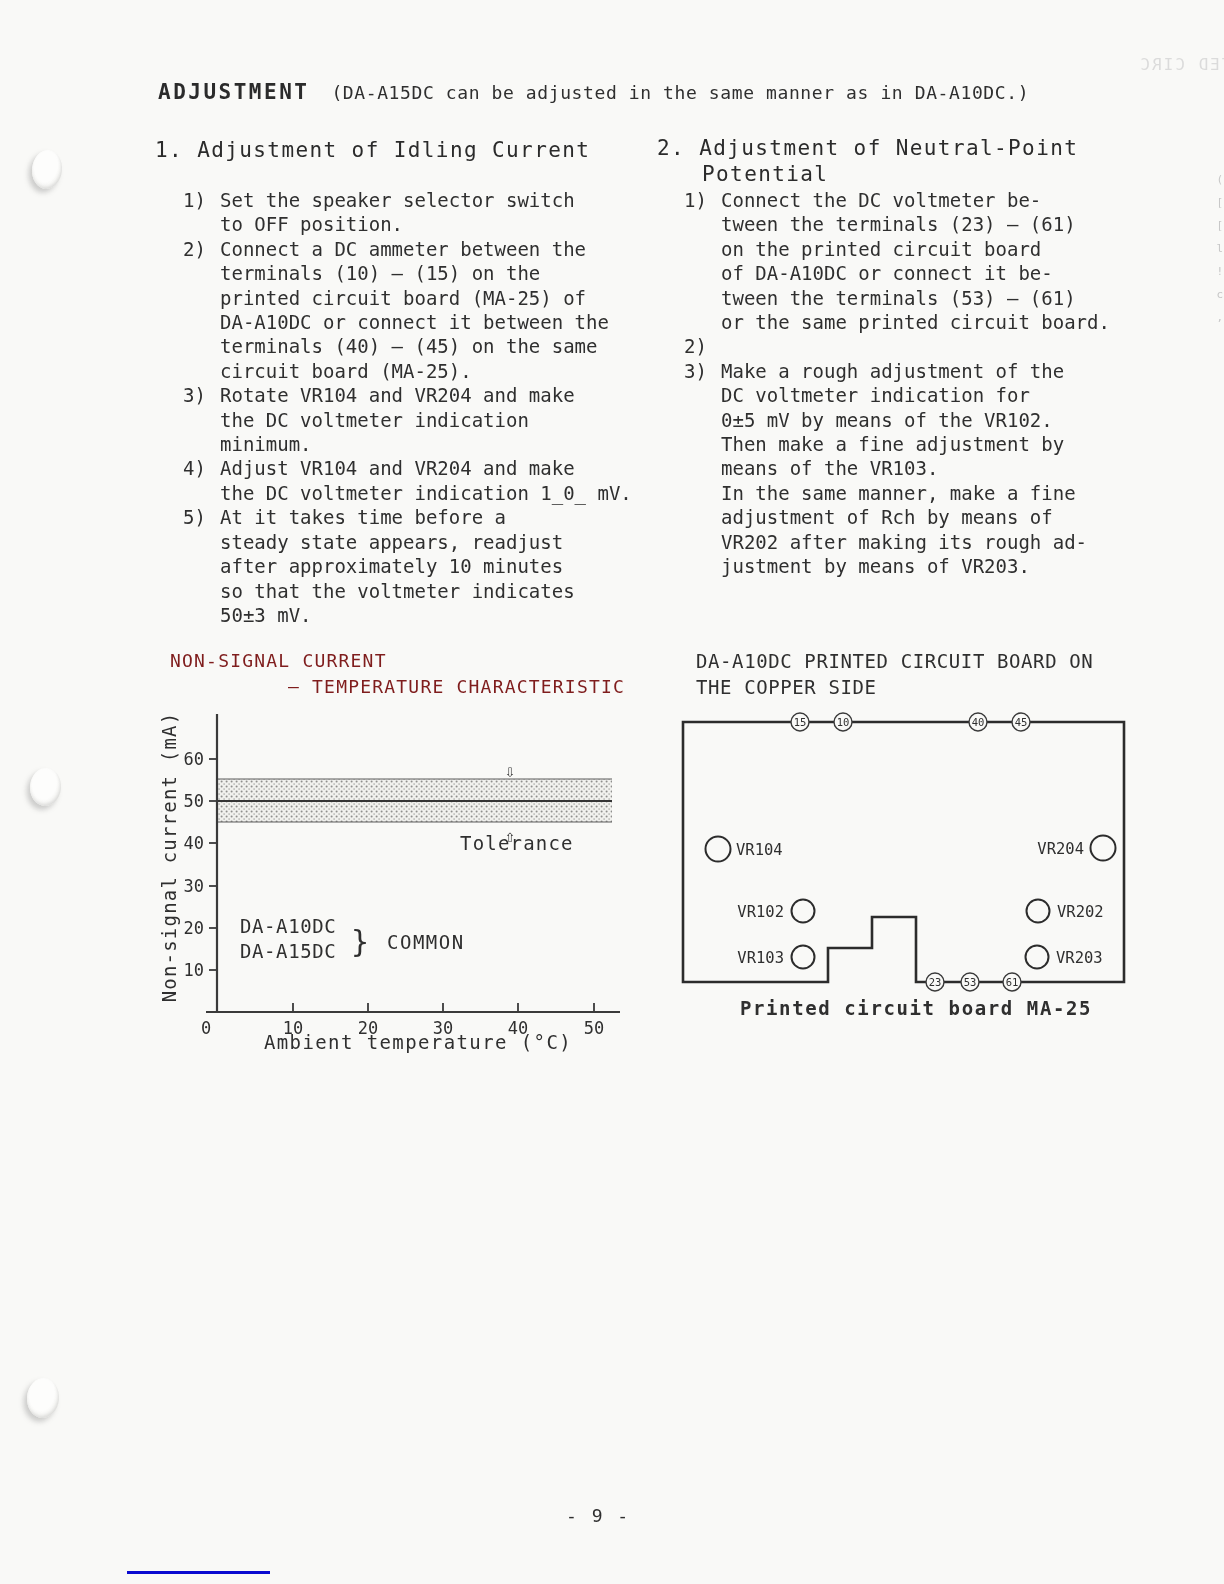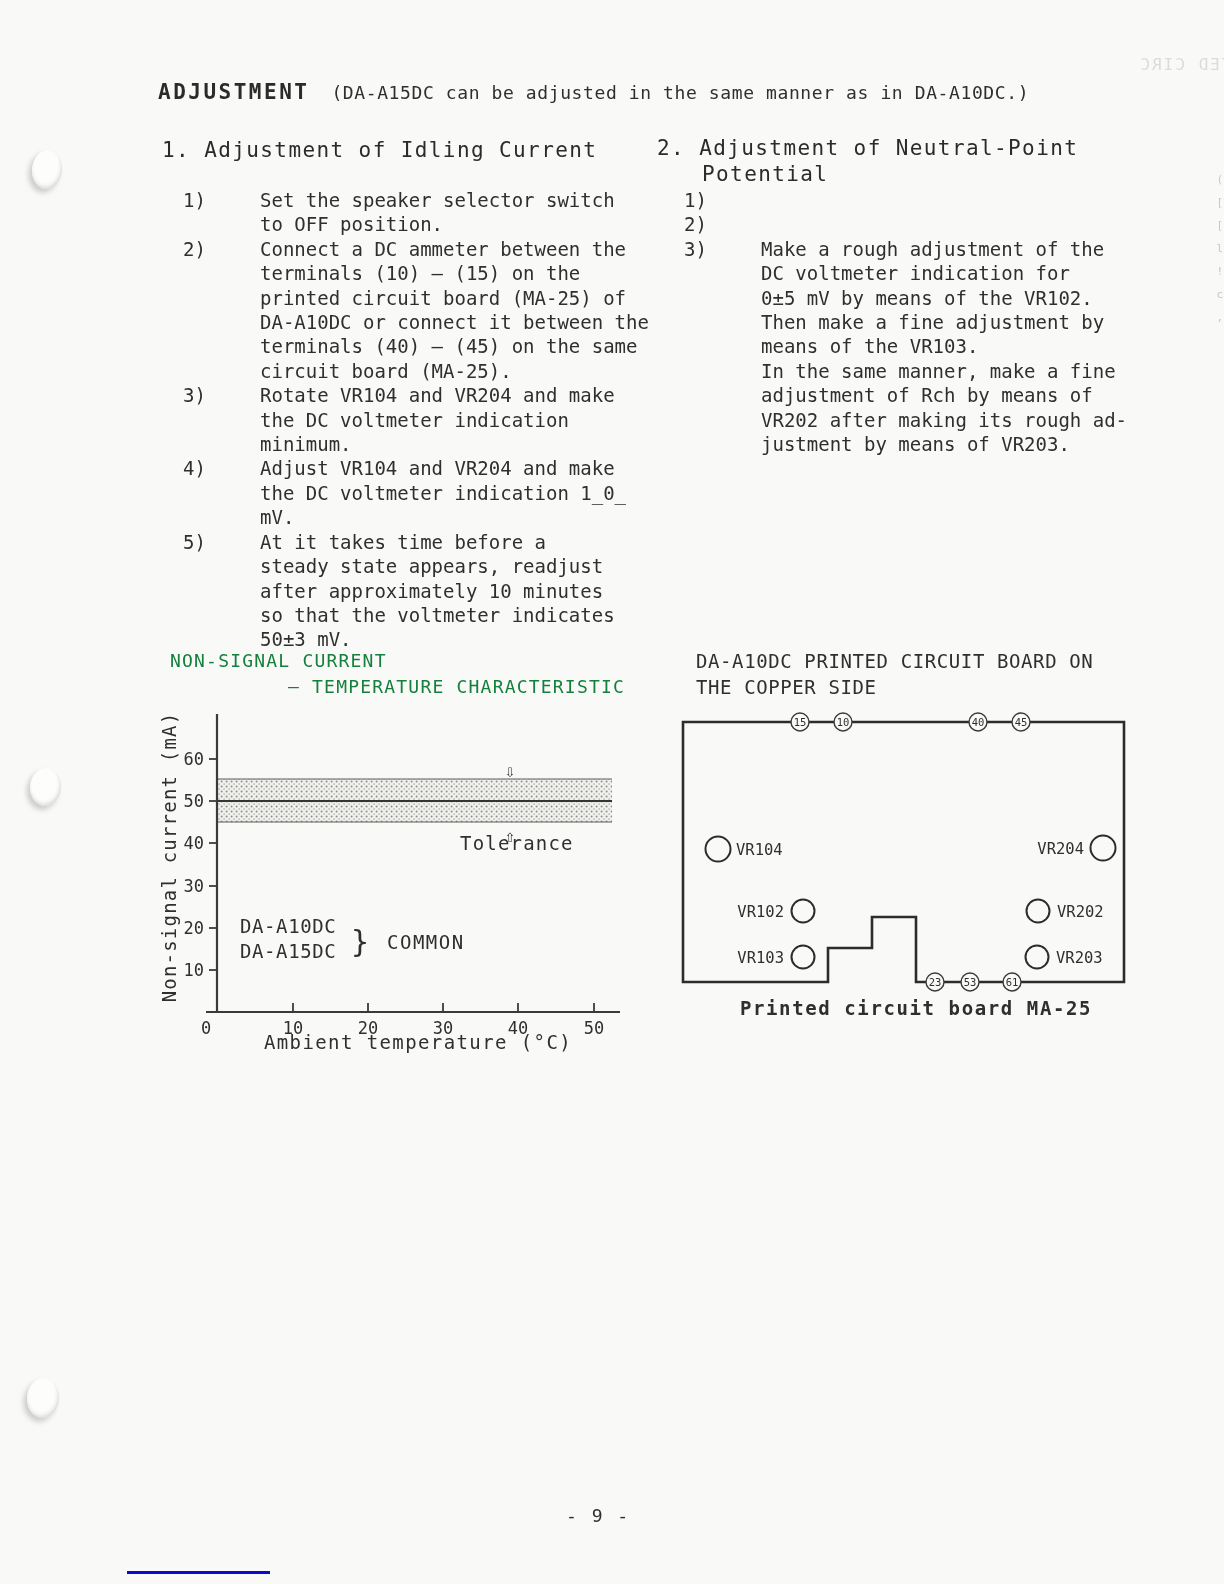--- a/index.html
+++ b/index.html
@@ -15,23 +15,23 @@
   
   .hdr{position:absolute;left:158px;top:68px;display:flex;align-items:baseline;margin-top:12px;}
   .hdr-title{font-size:21px;letter-spacing:2.5px;font-weight:bold;color:#2b2b2b;}
   .hdr-note{font-size:18px;letter-spacing:0.6px;margin-left:22px;}
   
   .sec-h{position:absolute;font-size:21px;letter-spacing:1.4px;color:#2b2b2b;}
   
   .steps{position:absolute;font-size:19px;line-height:24.4px;}
   .step{display:flex;}
   .step-num{width:37px;flex:none;}
-  .step-text{white-space:pre-line;margin-left:40px;}
-  
-  .chart-title{position:absolute;font-size:18px;letter-spacing:1.2px;color:#15803d;}
+  .step-text{white-space:pre-line;}
+  
+  .chart-title{position:absolute;font-size:18px;letter-spacing:1.2px;color:#7f1d1d;}
   svg text{fill:#2f2f2f;font-family:"DejaVu Sans Mono","Liberation Mono",monospace;}
   
   .pcb-h{position:absolute;font-size:19px;letter-spacing:0.6px;line-height:26px;white-space:pre-line;}
   .pcb-caption{position:absolute;font-size:19px;letter-spacing:1.6px;font-weight:bold;}
   
   .page-num{position:absolute;left:566px;top:1505px;font-size:18px;letter-spacing:2px;}
   .blue-line{position:absolute;left:127px;top:1571px;width:143px;height:3px;background:#0b0bd0;}
   
   .hole{position:absolute;border-radius:50%;
     background:radial-gradient(ellipse at 45% 38%,#fdfdfc 50%,#efefec 78%,#e0e0dd 100%);
@@ -60,21 +60,21 @@
 l
 !
 c
 ,</div>
 
   <div class="hdr">
     <span class="hdr-title">ADJUSTMENT</span>
     <span class="hdr-note">(DA-A15DC can be adjusted in the same manner as in DA-A10DC.)</span>
   </div>
 
-  <div class="sec-h" style="left:162px;top:138px;">1. Adjustment of Idling Current</div>
+  <div class="sec-h" style="left:155px;top:138px;">1. Adjustment of Idling Current</div>
   <div class="steps" style="left:183px;top:188px;width:470px;">
     <div class="step">
       <span class="step-num">1)</span>
       <span class="step-text">Set the speaker selector switch
 to OFF position.</span>
     </div>
     <div class="step">
       <span class="step-num">2)</span>
       <span class="step-text">Connect a DC ammeter between the
 terminals (10) — (15) on the
@@ -102,20 +102,26 @@
 so that the voltmeter indicates
 50±3 mV.</span>
     </div>
   </div>
 
   <div class="sec-h" style="left:657px;top:136px;">2. Adjustment of Neutral-Point</div>
   <div class="sec-h" style="left:702px;top:162px;">Potential</div>
   <div class="steps" style="left:684px;top:188px;width:480px;">
     <div class="step">
       <span class="step-num">1)</span>
+      <span class="step-text">Connect the DC voltmeter be-
+tween the terminals (23) — (61)
+on the printed circuit board
+of DA-A10DC or connect it be-
+tween the terminals (53) — (61)
+or the same printed circuit board.</span>
     </div>
     <div class="step">
       <span class="step-num">2)</span>
     </div>
     <div class="step">
       <span class="step-num">3)</span>
       <span class="step-text">Make a rough adjustment of the
 DC voltmeter indication for
 0±5 mV by means of the VR102.
 Then make a fine adjustment by

